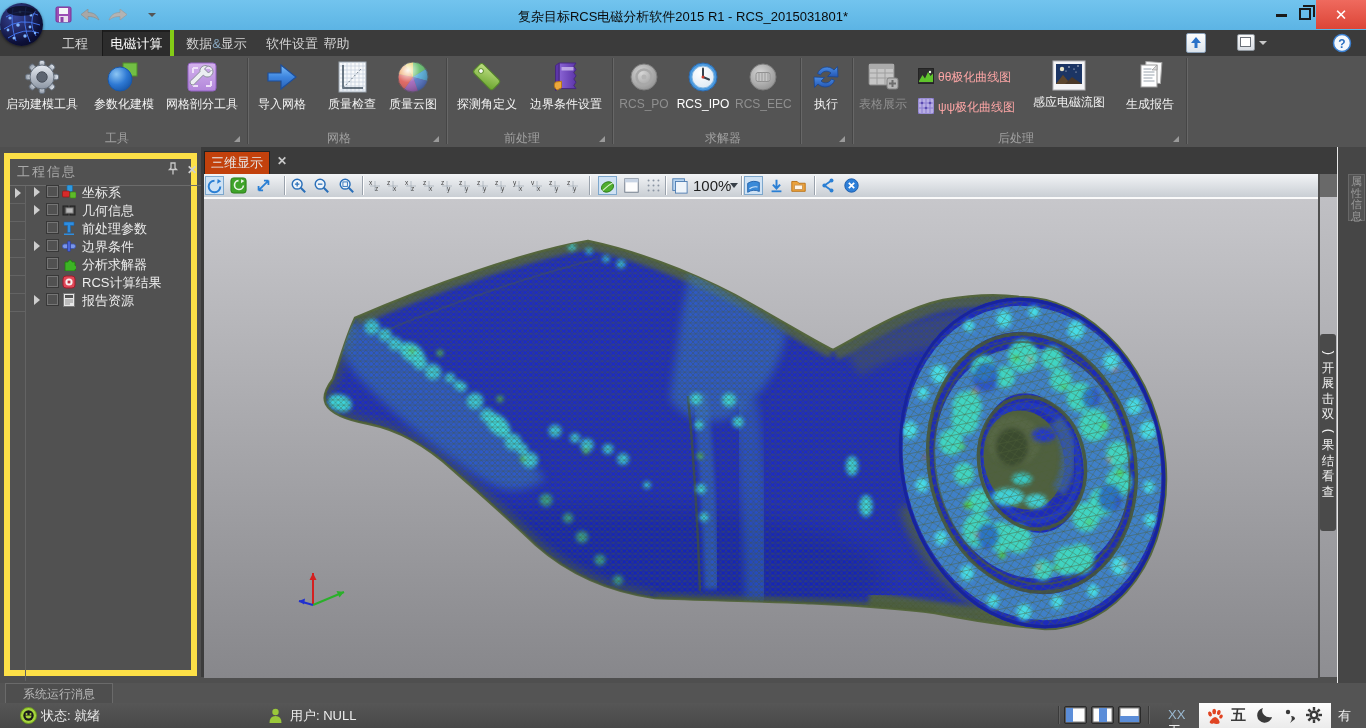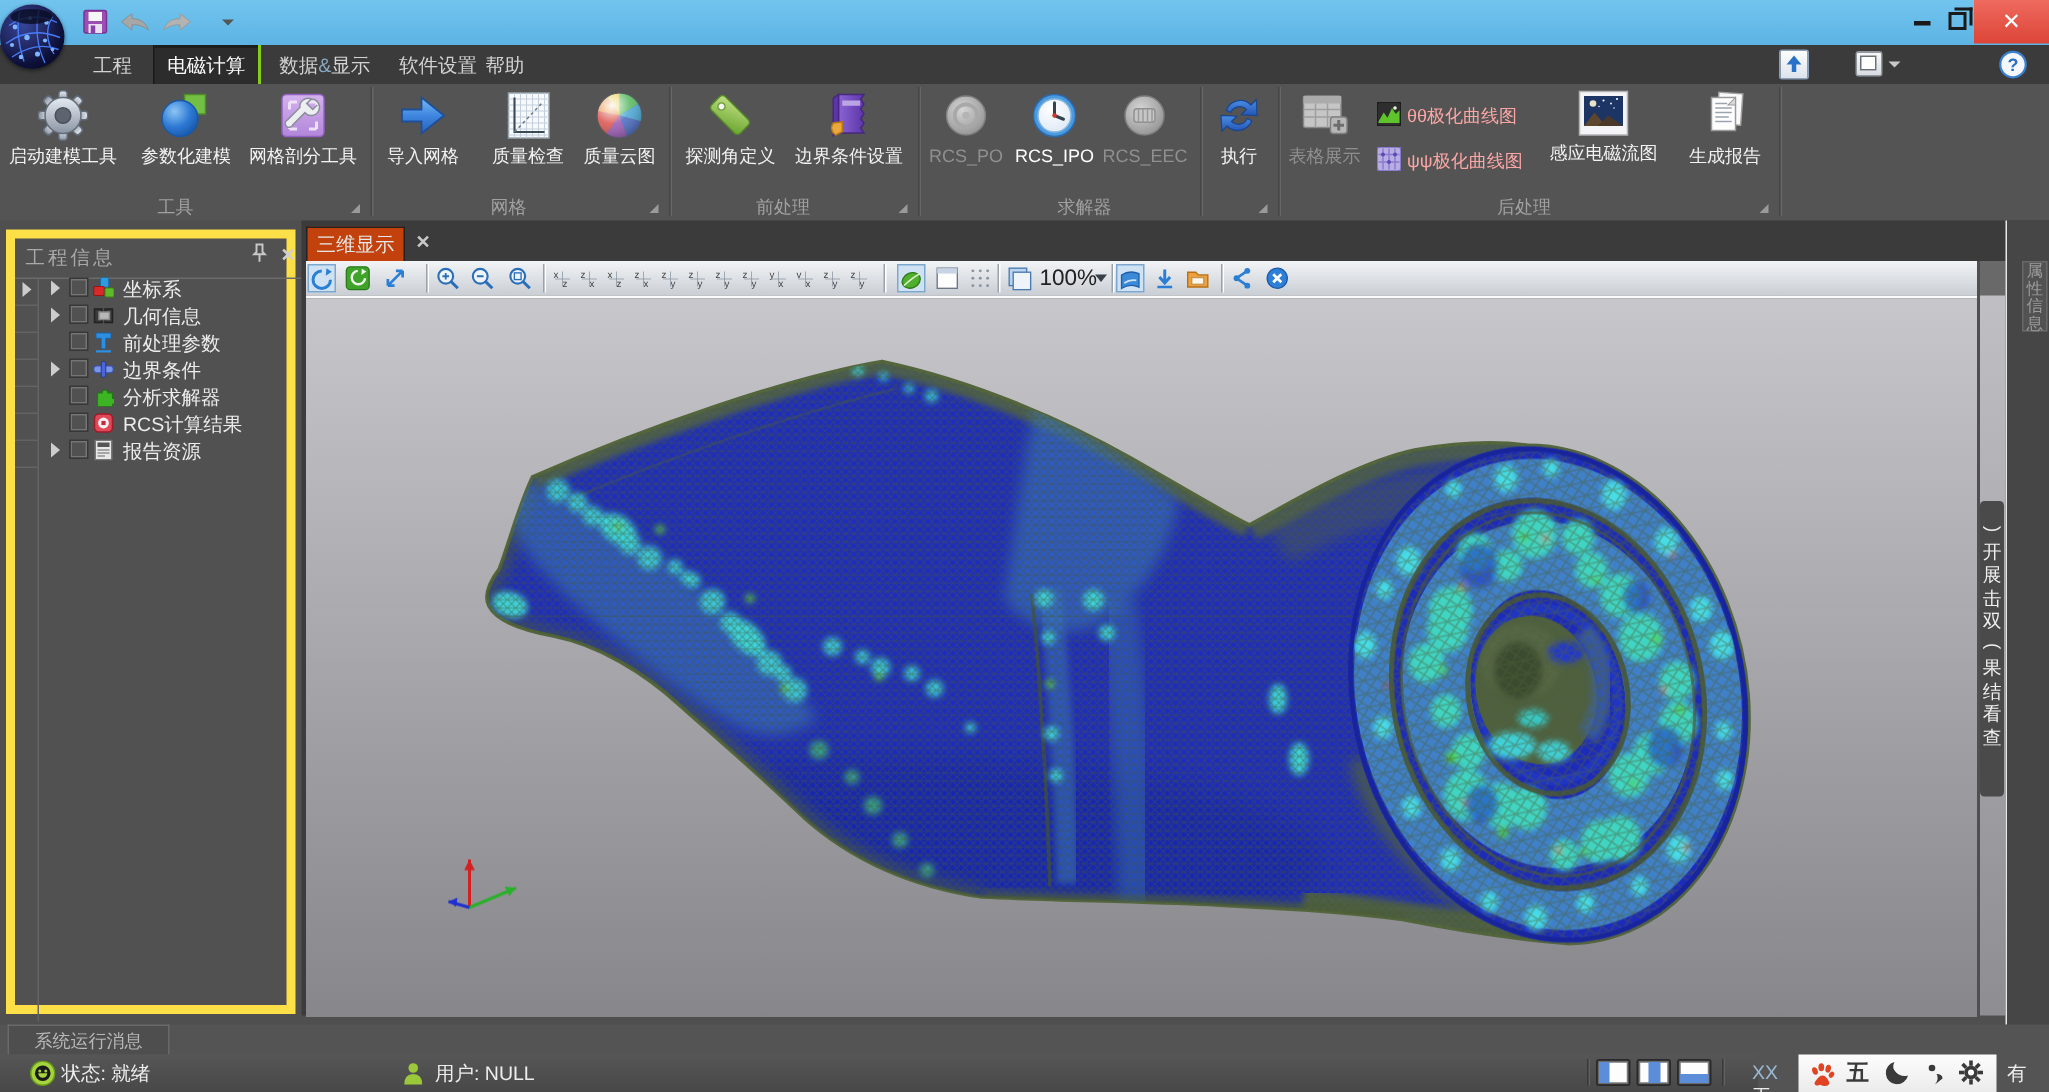--- a/index.html
+++ b/index.html
@@ -6,21 +6,21 @@
 #titlebar{position:absolute;left:0;top:0;width:1366px;height:30px;background:linear-gradient(#72c4ee,#5cb4e4)}
 #title-text{position:absolute;left:0;right:0;top:8px;text-align:center;font-size:13px;color:#0a0a0a}
 #logo{position:absolute;left:0px;top:3px;width:43px;height:43px;border-radius:50%;z-index:60;
  background:radial-gradient(circle at 36% 32%,#35459a 0%,#232a66 35%,#0d1038 65%,#04051a 100%);box-shadow:0 1px 3px rgba(0,0,0,.55)}
 #win-min{position:absolute;right:79px;top:14px;width:11px;height:3px;background:#1a1a1a}
 #win-max{position:absolute;right:55px;top:8px;width:12px;height:12px;border:2px solid #1a1a1a;background:transparent}
 #win-max:after{content:"";position:absolute;left:2px;top:-5px;width:10px;height:10px;border:2px solid #1a1a1a;border-left:none;border-bottom:none}
 #win-close{position:absolute;right:0;top:0;width:50px;height:29px;background:linear-gradient(#ef6a5e,#dc4537);color:#fff;text-align:center;line-height:29px;font-size:15px}
 #tabrow{position:absolute;left:0;top:30px;width:1366px;height:26px;background:#3b3b3b}
 .rtab{position:absolute;top:0;height:26px;line-height:27px;font-size:13px;color:#d2d2d2;text-align:center}
-.rtab.active{background:#2c2c2c;color:#fff;border-left:1px solid #191919;border-right:2px solid #84cc16;box-shadow:inset 0 2px 0 #1e1e1e}
+.rtab.active{background:#2c2c2c;color:#fff;border-left:1px solid #191919;border-right:4px solid #84cc16;box-shadow:inset 0 2px 0 #1e1e1e}
 .rgl{position:absolute;top:130px;height:14px;font-size:12px;color:#a0a0a0;text-align:center}
 .rsep{position:absolute;top:58px;width:1px;height:86px;background:#464646;box-shadow:1px 0 0 #676767}
 .rbtn{position:absolute;top:59px;text-align:center;font-size:12px;color:#f2f2f2;line-height:14px}
 .rbtn svg.ric{display:block;margin:1px auto 3px}
 .rbtn.dis{color:#8f8f8f}
 .corner{position:absolute;top:136px;width:0;height:0;border-left:6px solid transparent;border-bottom:6px solid #9a9a9a}
 .sbtn{position:absolute;height:22px;font-size:12px;color:#fca5a5;line-height:22px;white-space:nowrap}
 .sbtn svg{vertical-align:-3px;margin-right:4px}
 #main{position:absolute;left:0;top:147px;width:1366px;height:536px;background:#4f4f4f}
 #lbox{position:absolute;left:4px;top:6px;width:193px;height:523px;border:6px solid #fde047;background:#515151}
@@ -55,20 +55,21 @@
 #rtab2{position:absolute;left:1348px;top:27px;width:17px;height:47px;background:#525252;border:1px solid #686868;color:#9c9c9c}
 #btab{position:absolute;left:5px;top:683px;width:108px;height:20px;background:#4e4e4e;border:1px solid #6a6a6a;border-bottom:none;color:#b8b8b8;font-size:12px;text-align:center;line-height:20px}
 #statusbar{position:absolute;left:0;top:703px;width:1172px;height:25px;background:linear-gradient(#565656,#484848);color:#ececec;font-size:13px}
 .stxt{position:absolute;top:4px}
 .layic{position:absolute;top:3px;width:23px;height:18px;background:#3e3e3e;border:1px solid #2a2a2a;border-radius:2px}
 #ime{position:absolute;left:1199px;top:0px;width:132px;height:25px;background:linear-gradient(#fdfdfd,#ebebeb);color:#444}
 </style></head><body>
 <div id="app">
 
 <div id="titlebar">
+ <div id="title-text">复杂目标RCS电磁分析软件2015 R1 - RCS_2015031801*</div>
  <svg style="position:absolute;left:55px;top:6px" width="17" height="17" viewBox="0 0 17 17">
    <rect x="1" y="1" width="15" height="15" rx="1.5" fill="#9b4fb5" stroke="#7a3293"></rect>
    <rect x="4" y="2" width="9" height="6" fill="#f4f6f8"></rect>
    <rect x="4" y="10" width="9" height="6" fill="#e8e0ee"></rect>
    <rect x="5.5" y="11" width="3" height="5" fill="#8a42a6"></rect>
  </svg>
  <svg style="position:absolute;left:80px;top:9px" width="20" height="13" viewBox="0 0 20 13">
    <path d="M8 0 L8 3.5 C14 3.5 17 6 19 11 C15 8 12 7.5 8 7.5 L8 11 L1 5.5 Z" fill="#a7a7a7" stroke="#8a8a8a" stroke-width=".6"></path>
  </svg>
  <svg style="position:absolute;left:108px;top:9px" width="20" height="13" viewBox="0 0 20 13">

